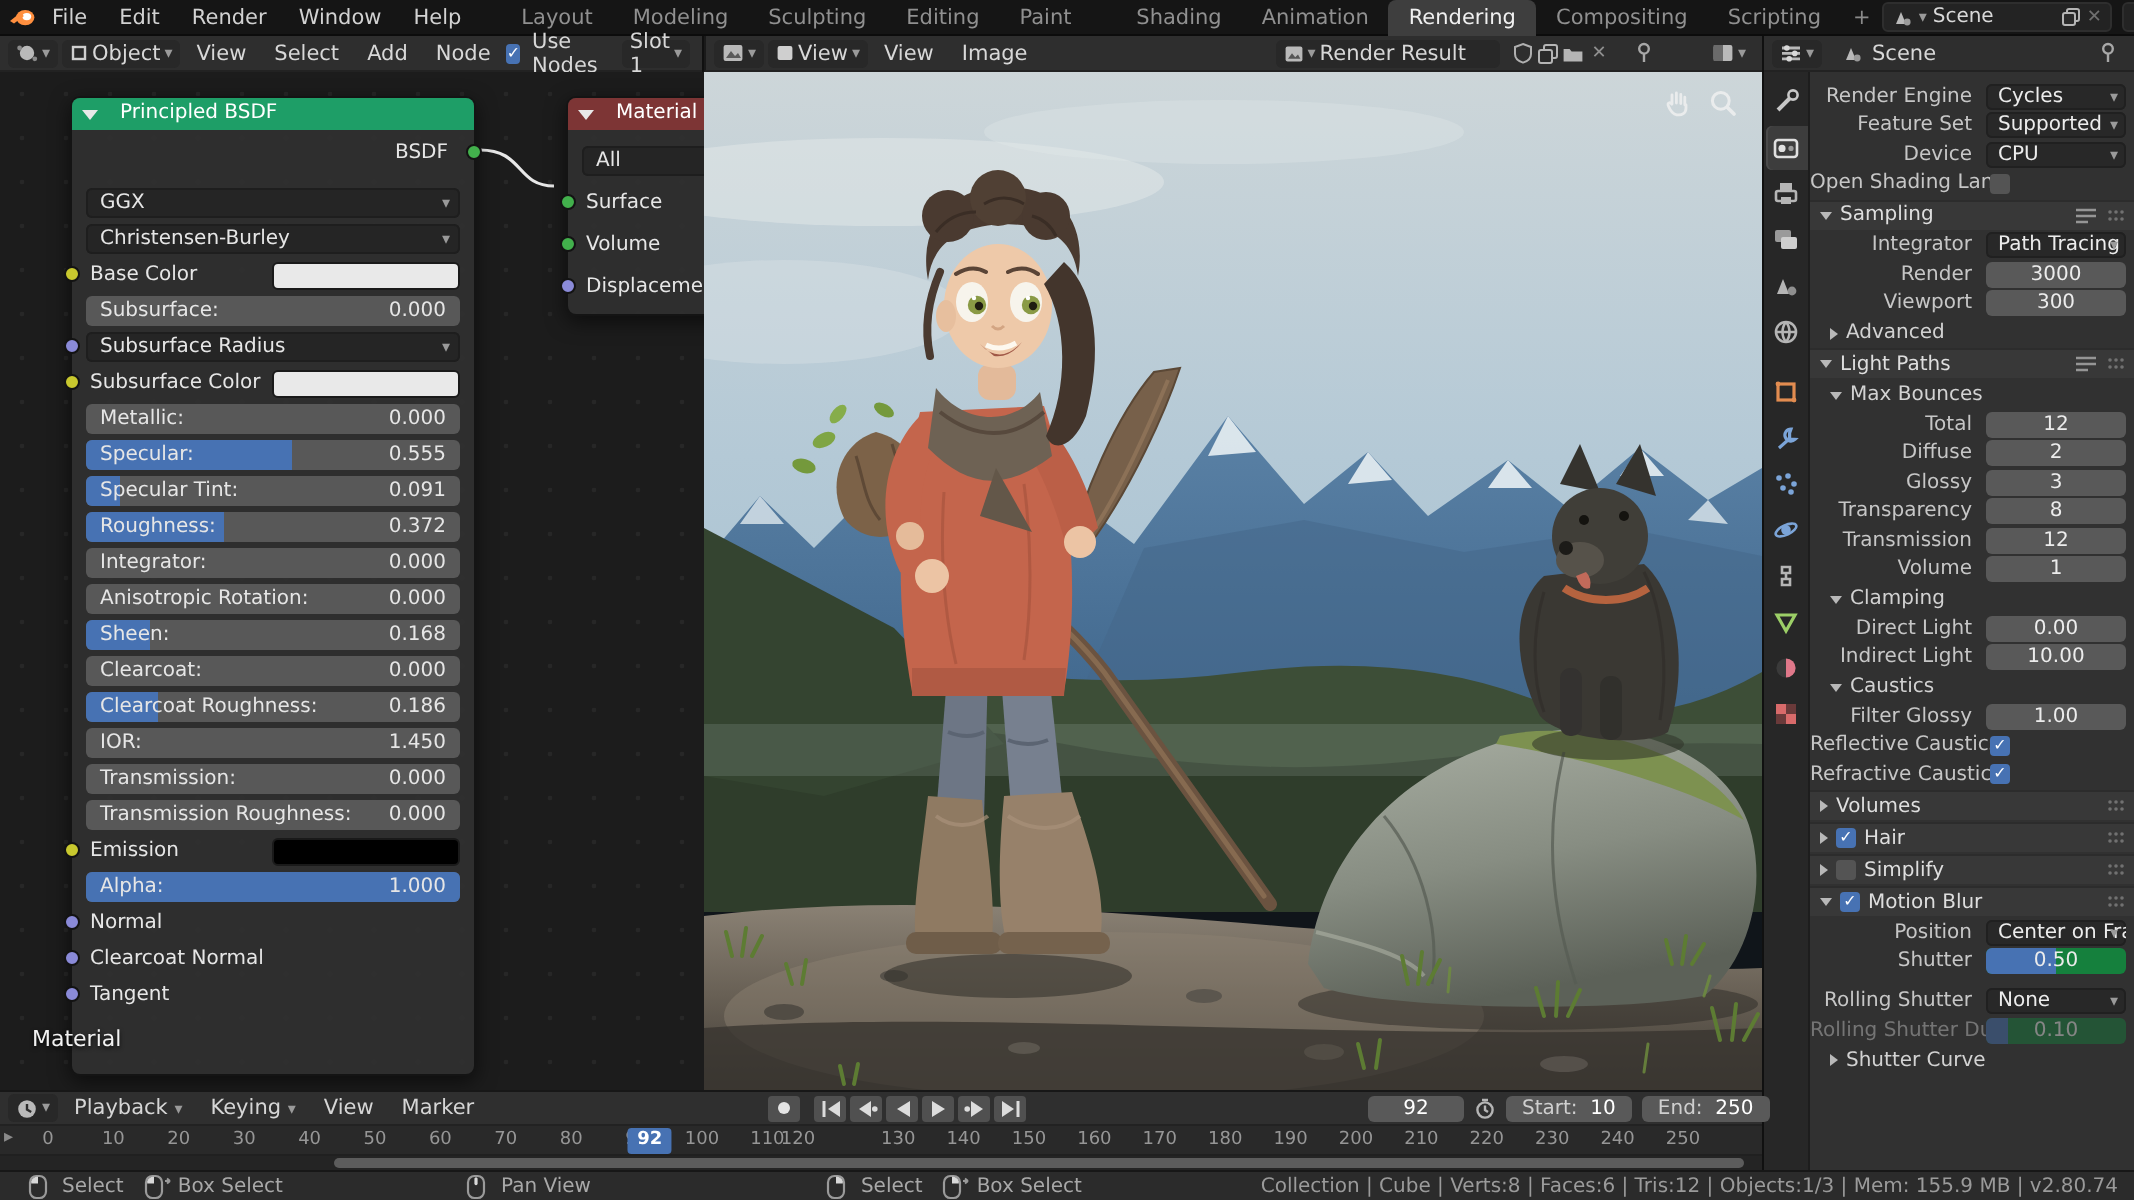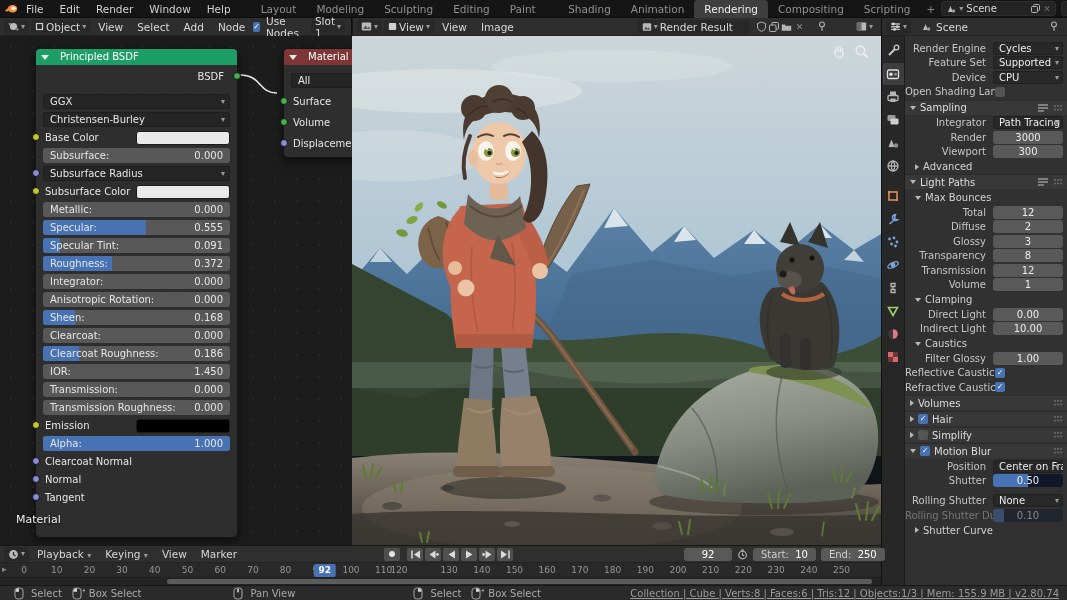--- a/index.html
+++ b/index.html
@@ -86,21 +86,21 @@
   .ptab.active{background:#3d3d3d;box-shadow:inset 1px 0 0 #4a4a4a;}
   .ptab.gap{margin-top:7px;}
   .prop-content{flex:1;padding-top:4px;overflow:hidden;}
   .prow{display:flex;align-items:center;height:13px;margin:1.5px 5px 1.5px 0;}
   .prow .plabel{flex:0 0 88px;text-align:right;padding-right:7px;color:#c6c6c6;font-size:10px;
                 white-space:nowrap;overflow:hidden;}
   .prow .pfield{flex:1;height:13px;position:relative;border-radius:3px;font-size:10px;line-height:13px;color:#ececec;}
   .pfield.pdd{background:#282828;padding:0 14px 0 6px;box-shadow:inset 0 0 0 1px #202020;white-space:nowrap;overflow:hidden;}
   .pfield.pdd .ddchev{position:absolute;right:4px;top:0;font-size:8px;color:#9a9a9a;}
   .pfield.pnum{background:#595959;text-align:center;}
-  .pfield.psli{background:#0f172a;overflow:hidden;text-align:center;}
+  .pfield.psli{background:#15803d;overflow:hidden;text-align:center;}
   .pfield.psli .fill{position:absolute;left:0;top:0;bottom:0;background:#4772b3;}
   .pfield.psli span{position:relative;}
   .prow.pcheck{justify-content:flex-end;}
   .prow.pcheck .plabel{flex:1;}
   .prow.pcheck .checkbox{margin-right:58px;}
   .prow.disabled{opacity:.45;}
   .psection{display:flex;align-items:center;height:15px;margin:1px 0;background:#383838;
             padding:0 5px;font-size:10px;color:#dedede;gap:4px;border-top:1px solid #2c2c2c;}
   .psub{display:flex;align-items:center;height:13px;margin:2px 0 1px 10px;font-size:10px;color:#d2d2d2;gap:4px;}
   .tri-r{width:0;height:0;border-top:3.5px solid transparent;border-bottom:3.5px solid transparent;border-left:4.5px solid #b8b8b8;}
@@ -126,21 +126,21 @@
             color:#fff;font-size:9px;line-height:13px;padding:0 5px;font-weight:bold;z-index:2;}
   .tl-expander{position:absolute;left:2px;top:1px;color:#8a8a8a;font-size:9px;z-index:3;}
   .tl-scroll{position:relative;height:7px;background:#242424;}
   .tl-scroll .bar{position:absolute;left:167px;top:1px;width:705px;height:5px;background:#5c5c5c;border-radius:2.5px;}
 
   
   .statusbar{position:absolute;left:0;top:585px;width:1067px;height:15px;background:#2b2b2b;
              border-top:1px solid #171717;display:flex;align-items:center;font-size:10px;color:#a8a8a8;}
   .sgroup{display:flex;align-items:center;gap:10px;}
   .skey{display:flex;align-items:center;gap:3px;}
-  .sinfo{margin-left:auto;margin-right:8px;color:#9a9a9a;white-space:nowrap;text-decoration:underline;}
+  .sinfo{margin-left:auto;margin-right:8px;color:#9a9a9a;white-space:nowrap;}
 </style>
 </head>
 <body>
 
 <div id="app">
 
   <div class="topbar">
     <div class="blogo">
       <svg class="icon" width="14" height="11" viewBox="0 0 14 11">
           <ellipse cx="8.6" cy="5.8" rx="4.6" ry="3.8" fill="#ff8f3f"></ellipse>
@@ -317,22 +317,22 @@
             <div class="nrow col">
               <span style="padding-left:2px;">Emission</span>
               <span class="swatch" style="background:#000000"></span>
               <span class="sock in yellow"></span>
             </div>
             <div class="nrow sli">
               <span class="fill" style="width:100%"></span>
               <span class="lv">Alpha:</span>
               <span class="rv">1.000</span>
             </div>
+            <div class="nrow plain"><span>Normal</span><span class="sock in purple"></span></div>
             <div class="nrow plain"><span>Clearcoat Normal</span><span class="sock in purple"></span></div>
-            <div class="nrow plain"><span>Normal</span><span class="sock in purple"></span></div>
             <div class="nrow plain"><span>Tangent</span><span class="sock in purple"></span></div>
           </div>
       </div>
 
       <div class="node" style="left:283px;top:12px;width:92px;height:110px;">
         <div class="ntitle" style="background:#7d3535;">
           <span class="tria"></span>
           <span>Material Out</span>
         </div>
         <div id="out-rows">

